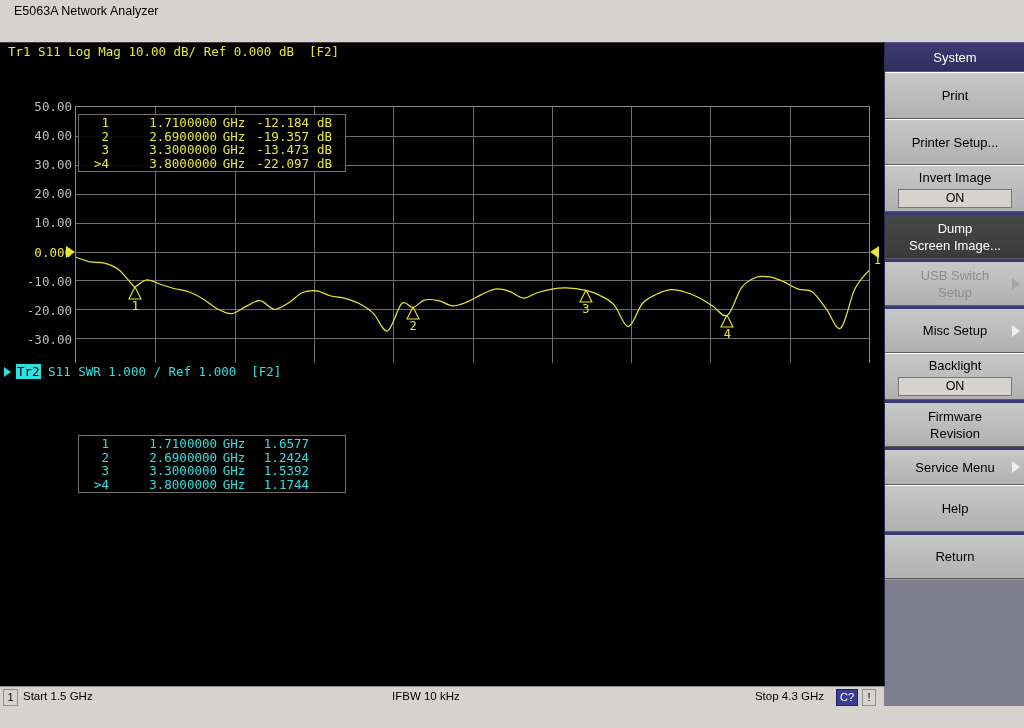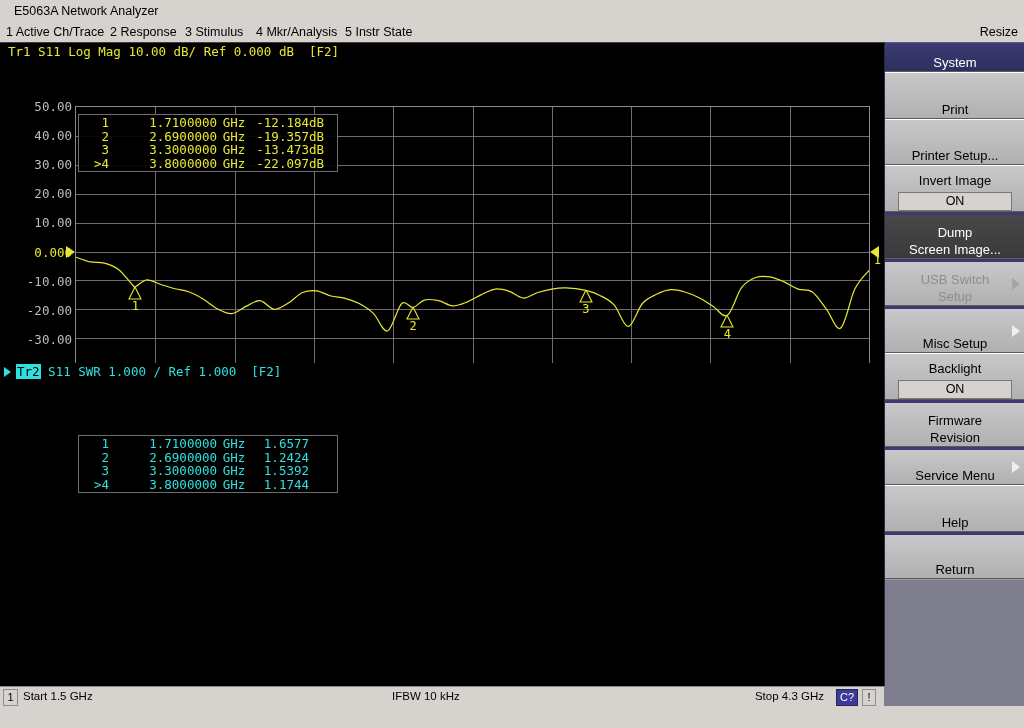--- a/index.html
+++ b/index.html
@@ -173,21 +173,21 @@
     padding: 1px 4px 1px 4px;
     line-height: 13.6px;
   }
   .mk-table.m1 { left: 78px; top: 71px; color: #e8e830; }
   .mk-table.m2 { left: 78px; top: 392px; color: #30e0e0; }
   .mk-row { display: block; }
   .mk-idx { display: inline-block; width: 26px; text-align: right; }
   .mk-freq { display: inline-block; width: 100px; text-align: right; padding-left: 8px;}
   .mk-unit { display: inline-block; width: 34px; text-align: center; padding-left: 0;}
   .mk-val  { display: inline-block; width: 58px; text-align: right; }
-  .mk-vunit{ display: inline-block; width: 24px; text-align: left; padding-left: 0;}
+  .mk-vunit{ display: inline-block; width: 24px; text-align: left; padding-left: 8px;}
 
   
   .mk-flag {
     position: absolute;
     transform: translate(-50%, 0);
     text-align: center;
     pointer-events: none;
   }
   .mk-num {
     font-family: "DejaVu Sans Mono", "Liberation Mono", monospace;
@@ -210,21 +210,21 @@
     width: 140px;
     box-sizing: border-box;
     background: #bdbdbd;
     border-top: 1px solid #ffffff;
     border-bottom: 1px solid #5c5c5c;
     color: #000;
     font-size: 13px;
     display: flex;
     flex-direction: column;
     align-items: center;
-    justify-content: flex-end;
+    justify-content: center;
     text-align: center;
     cursor: default;
     background-image: linear-gradient(to bottom, #c8c8c8, #b0b0b0);
   }
   .sk.title {
     background-image: linear-gradient(to bottom, #3b3b72, #2e2e5e);
     color: #fff;
     font-weight: normal;
     border-top: 1px solid #5a5a96;
   }
@@ -351,28 +351,20 @@
   }
   svg { display: block; }
 </style>
 </head>
 <body>
 
 <div id="app">
 
   <div class="titlebar">E5063A Network Analyzer</div>
 
-  <div class="menubar">
-    <div class="menu-item" style="left:6px">1 Active Ch/Trace</div>
-    <div class="menu-item" style="left:110px">2 Response</div>
-    <div class="menu-item" style="left:185px">3 Stimulus</div>
-    <div class="menu-item" style="left:256px">4 Mkr/Analysis</div>
-    <div class="menu-item" style="left:345px">5 Instr State</div>
-    <div class="resize-label">Resize</div>
-  </div>
 
   <div class="instrument">
 
     <div class="chan-panel top">
       <div class="trace-title t1">Tr1 S11 Log Mag 10.00 dB/ Ref 0.000 dB  [F2]</div>
       <div class="yaxis y1" id="yaxis1">
           <div class="ylabel" style="top: 0%;">50.00</div>
           <div class="ylabel" style="top: 10%;">40.00</div>
           <div class="ylabel" style="top: 20%;">30.00</div>
           <div class="ylabel" style="top: 30%;">20.00</div>

